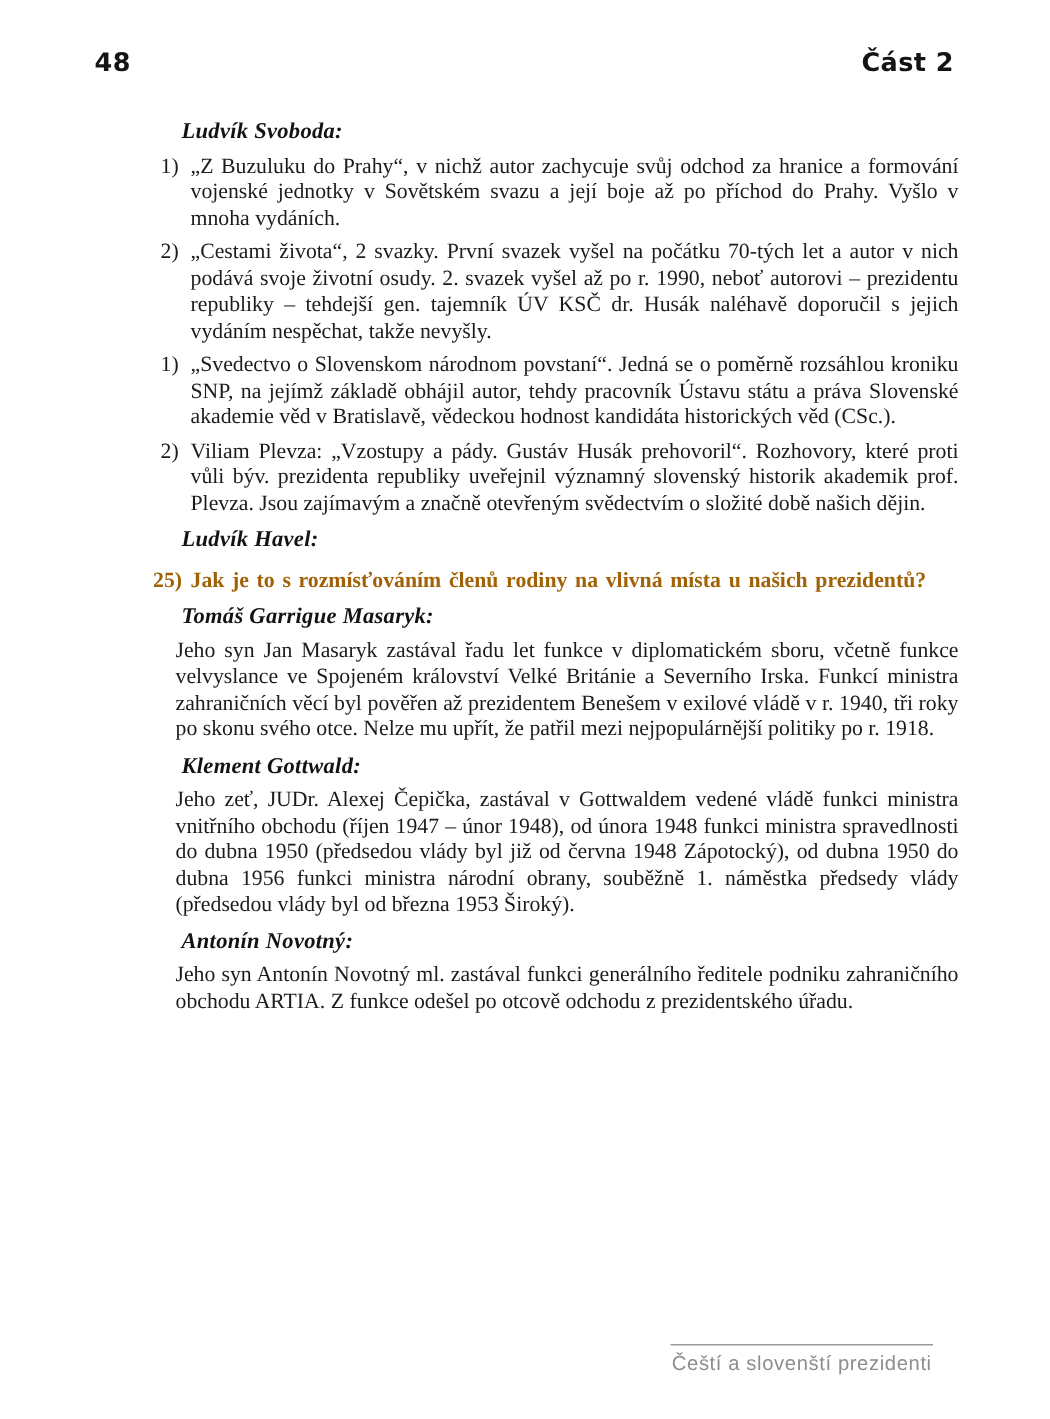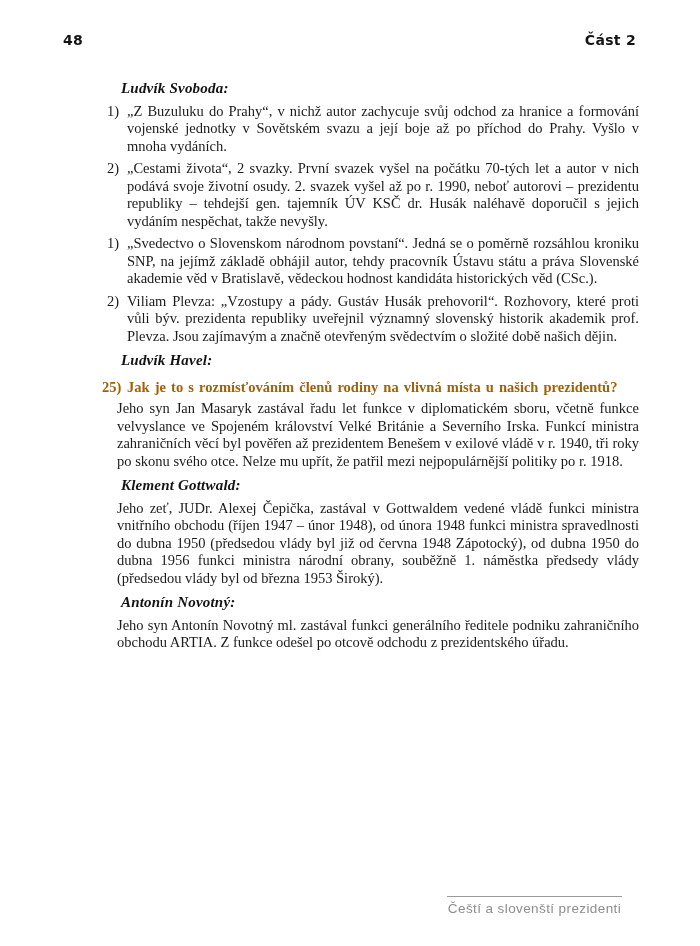--- a/index.html
+++ b/index.html
@@ -13,21 +13,21 @@
   }
   .page {
     position: absolute; inset: 0;
     background: #ffffff;
   }
   
   .page-header {
     position: absolute; top: 32px; left: 63px; right: 64px;
     display: flex; justify-content: space-between; align-items: baseline;
     font-family: "DejaVu Sans", sans-serif;
-    font-weight: bold; font-size: 14px; color: #141414;
+    font-weight: bold; font-size: 17px; color: #141414;
     letter-spacing: 0.3px;
   }
   
   .content {
     position: absolute; top: 80px; left: 102px; width: 537px;
     font-size: 14.5px; line-height: 17.5px;
     text-align: justify;
   }
   .person-heading {
     font-size: 15px; font-weight: bold; font-style: italic;
@@ -108,20 +108,21 @@
     </div>
 
     <h3 class="person-heading">Ludvík Havel:</h3>
 
 
     <div class="question">
       <span class="num">25)</span>
       <span>Jak je to s rozmísťováním členů rodiny na vlivná místa u našich prezidentů?</span>
     </div>
 
+    <h3 class="person-heading">Tomáš Garrigue Masaryk:</h3>
 
     <p class="para">Jeho syn Jan Masaryk zastával řadu let funkce v diplomatickém sboru, včetně funkce velvyslance ve Spojeném království Velké Británie a Severního Irska. Funkcí ministra zahraničních věcí byl pověřen až prezidentem Benešem v exilové vládě v r. 1940, tři roky po skonu svého otce. Nelze mu upřít, že patřil mezi nejpopulárnější politiky po r. 1918.</p>
 
     <h3 class="person-heading">Klement Gottwald:</h3>
 
     <p class="para">Jeho zeť, JUDr. Alexej Čepička, zastával v Gottwaldem vedené vládě funkci ministra vnitřního obchodu (říjen 1947 – únor 1948), od února 1948 funkci ministra spravedlnosti do dubna 1950 (předsedou vlády byl již od června 1948 Zápotocký), od dubna 1950 do dubna 1956 funkci ministra národní obrany, souběžně 1. náměstka předsedy vlády (předsedou vlády byl od března 1953 Široký).</p>
 
     <h3 class="person-heading">Antonín Novotný:</h3>
 
     <p class="para">Jeho syn Antonín Novotný ml. zastával funkci generálního ředitele podniku zahraničního obchodu ARTIA. Z funkce odešel po otcově odchodu z prezidentského úřadu.</p>

